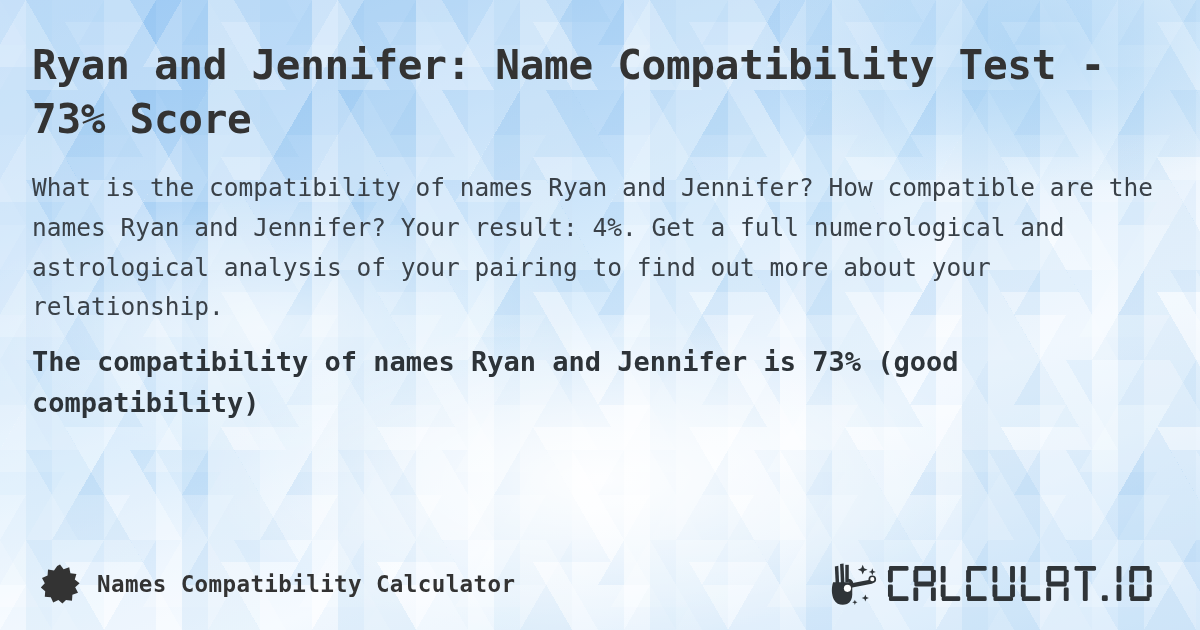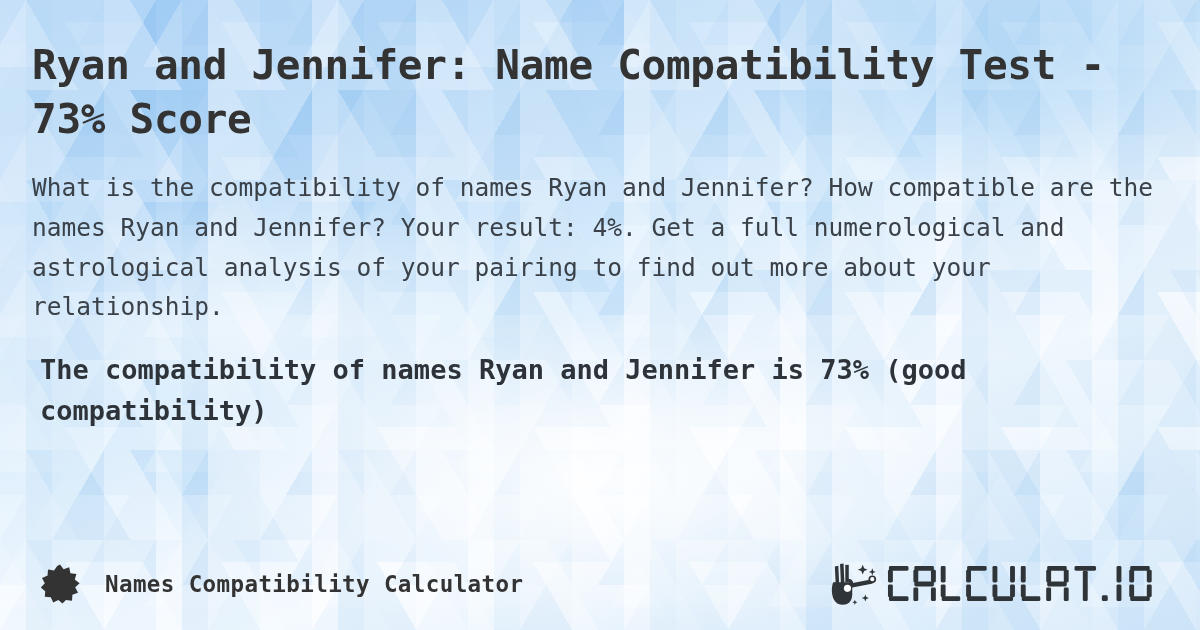--- a/index.html
+++ b/index.html
@@ -104,21 +104,21 @@
     font-weight: 400;
     margin: 0 0 14px 0;
     max-width: 1135px;
   }
 
   .result-text {
     font-size: 27px;
     line-height: 1.52;
     font-weight: 700;
     color: #2d3338;
-    margin: 8px;
+    margin: 0;
     max-width: 1140px;
   }
 
   .spacer { flex: 1 1 auto; }
 
   
   .footer {
     position: absolute;
     left: 0;
     right: 0;
@@ -141,21 +141,20 @@
     height: 40px;
     flex: 0 0 auto;
     display: block;
   }
   .brand-label {
     font-size: 22.5px;
     font-weight: 700;
     color: #333333;
     letter-spacing: 0.4px;
     white-space: nowrap;
-    margin-left: 8px;
   }
 
   .logo {
     display: flex;
     align-items: center;
     gap: 6px;
   }
   .logo-mark {
     width: 54px;
     height: 46px;

